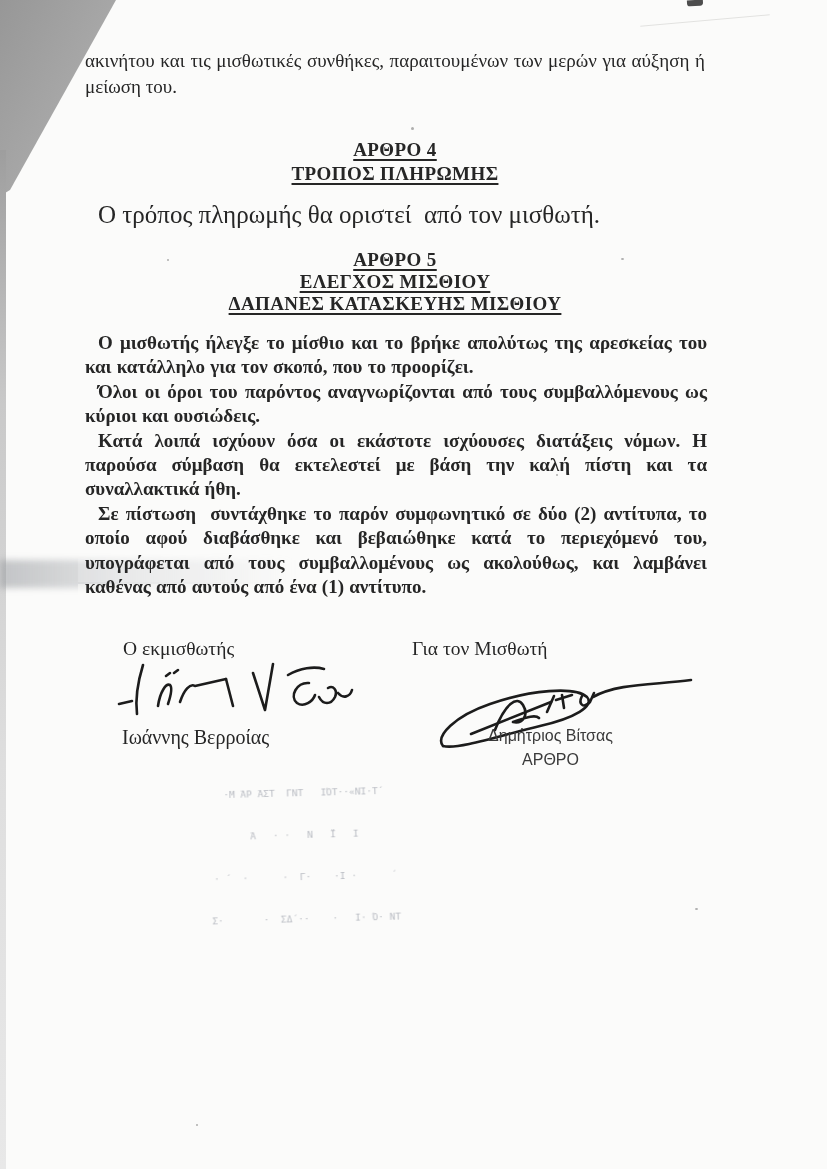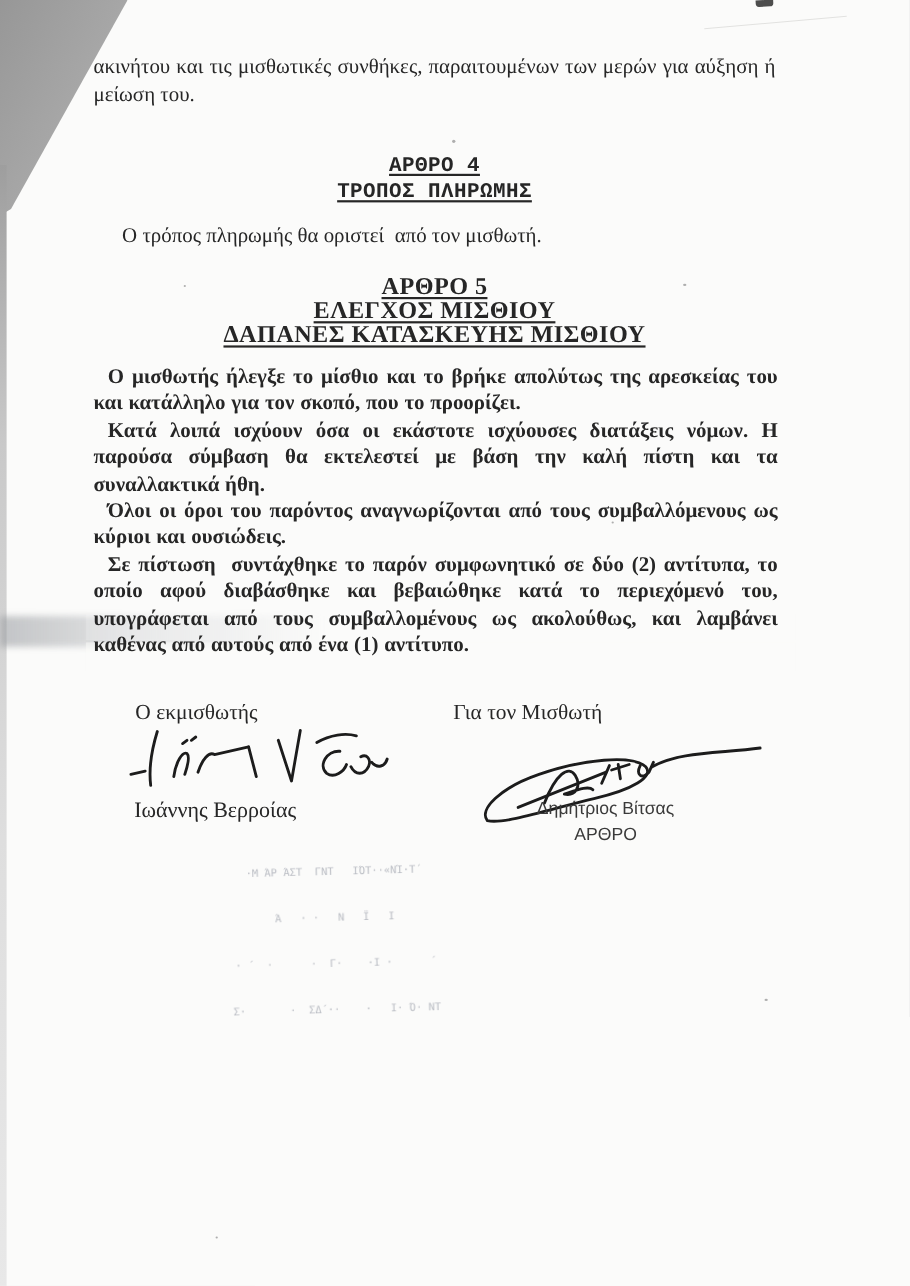--- a/index.html
+++ b/index.html
@@ -51,26 +51,26 @@
     font-size:19px;line-height:26px;text-align:justify;
   }
   .heading{position:absolute;left:85px;width:620px;text-align:center;font-weight:bold;}
   .heading .hl{
     display:inline-block;
     text-decoration:underline;
     text-decoration-thickness:2px;
     text-underline-offset:3px;
     letter-spacing:.4px;
   }
-  .art4-head{top:138px;font-size:19px;line-height:24px;font-family:Liberation Mono, monospace;}
+  .art4-head{top:138px;font-size:19px;line-height:24px;}
   .art4-body{
-    position:absolute;left:98px;top:202px;width:620px;
-    font-size:19px;line-height:25px;text-indent:13px;
+    position:absolute;left:85px;top:202px;width:620px;
+    font-size:25px;line-height:25px;text-indent:13px;
   }
-  .art5-head{top:249px;font-size:22px;line-height:22px;}
+  .art5-head{top:249px;font-size:19px;line-height:22px;}
   .paras{position:absolute;left:85px;top:331px;width:622px;}
   .paras p{
     margin:0;font-size:19px;line-height:24.4px;
     text-align:justify;text-indent:13px;white-space:pre-wrap;
     word-spacing:.5px;
     font-weight:bold;
   }
   
   .sig-label{position:absolute;font-size:19.5px;}
   .sig-label-left{left:123px;top:638px;width:220px;}
@@ -121,22 +121,22 @@
   <div class="art4-body txt">Ο τρόπος πληρωμής θα οριστεί  από τον μισθωτή.</div>
 
   <div class="heading art5-head">
     <div><span class="hl">ΑΡΘΡΟ 5</span></div>
     <div><span class="hl">ΕΛΕΓΧΟΣ ΜΙΣΘΙΟΥ</span></div>
     <div><span class="hl">ΔΑΠΑΝΕΣ ΚΑΤΑΣΚΕΥΗΣ  ΜΙΣΘΙΟΥ</span></div>
   </div>
 
   <div class="paras">
     <p>Ο μισθωτής ήλεγξε το μίσθιο και το βρήκε απολύτως της αρεσκείας του  και κατάλληλο για τον σκοπό, που το προορίζει.</p>
+    <p>Όλοι οι όροι του παρόντος αναγνωρίζονται από τους συμβαλλόμενους ως κύριοι και ουσιώδεις.</p>
     <p>Κατά λοιπά ισχύουν όσα οι εκάστοτε ισχύουσες διατάξεις νόμων. Η παρούσα σύμβαση θα εκτελεστεί με βάση την καλή πίστη και τα συναλλακτικά ήθη.</p>
-    <p>Όλοι οι όροι του παρόντος αναγνωρίζονται από τους συμβαλλόμενους ως κύριοι και ουσιώδεις.</p>
     <p>Σε πίστωση  συντάχθηκε το παρόν συμφωνητικό σε δύο (2) αντίτυπα, το οποίο αφού διαβάσθηκε και βεβαιώθηκε κατά το περιεχόμενό του, υπογράφεται από τους συμβαλλομένους ως ακολούθως, και λαμβάνει καθένας από αυτούς από ένα (1) αντίτυπο.</p>
   </div>
 
   <div class="sig-label sig-label-left">Ο εκμισθωτής</div>
   <div class="sig-label sig-label-right">Για τον Μισθωτή</div>
 
   <svg class="sig-svg sig-svg-left" width="260" height="85" viewBox="0 0 260 85">
     <g fill="none" stroke="#1c1c1c" stroke-width="2.6" stroke-linecap="round" stroke-linejoin="round">
       <path d="M7,52 l13,-3"></path>
       <path d="M25,62 C23,46 27,26 31,13"></path>

